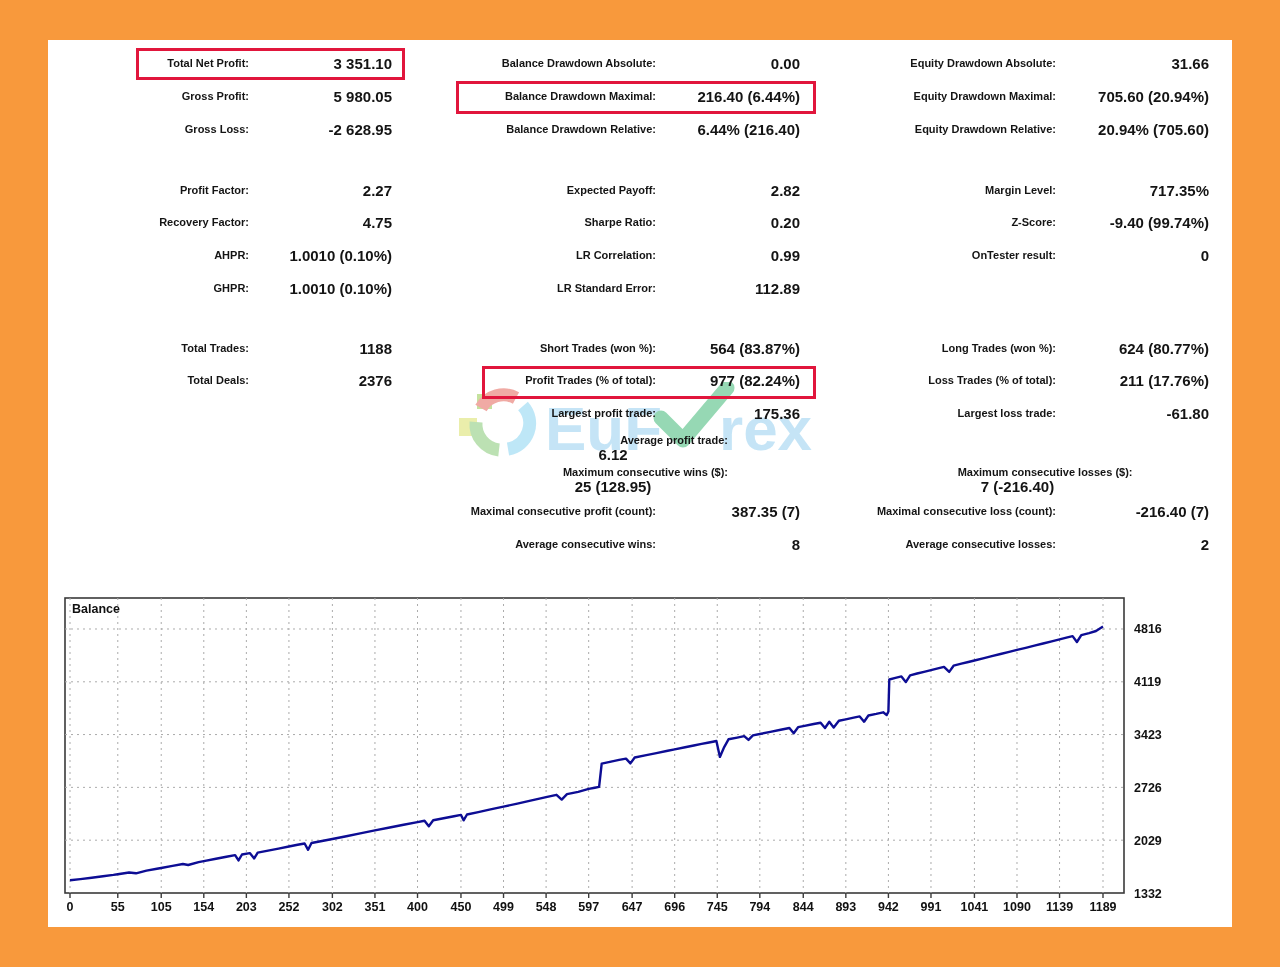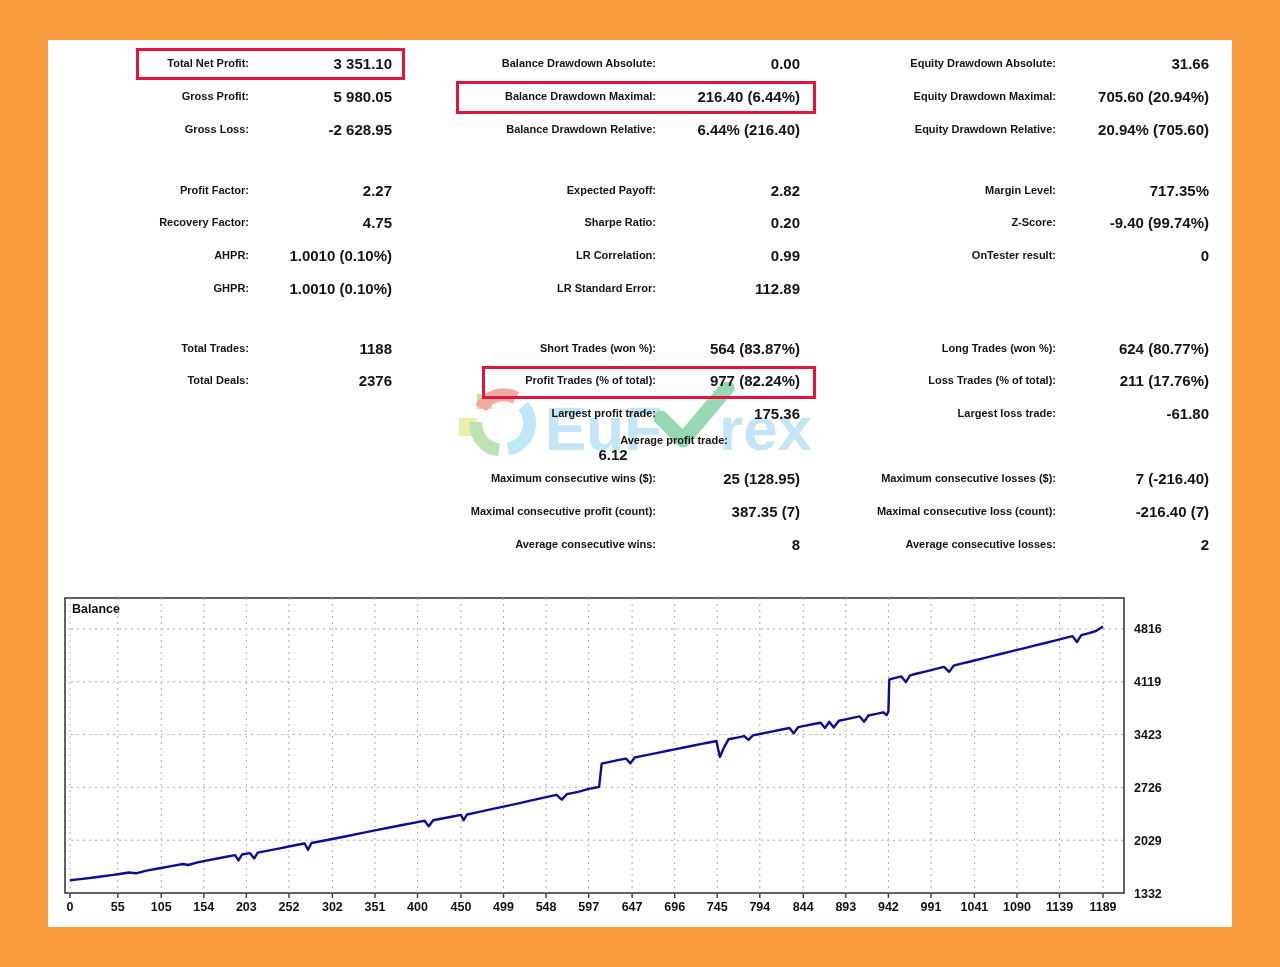--- a/index.html
+++ b/index.html
@@ -16,21 +16,21 @@
   
   .row{position:absolute;display:flex;height:24px;align-items:center;z-index:2;}
   .lbl{font-size:11px;font-weight:700;text-align:right;white-space:nowrap;}
   .val{font-size:15px;font-weight:700;text-align:right;flex:1;white-space:nowrap;padding-left:8px;}
   .g1{left:40px;width:304px;}  .g1 .lbl{width:161px;}
   .g2{left:370px;width:382px;} .g2 .lbl{width:238px;}
   .g3{left:770px;width:391px;} .g3 .lbl{width:238px;}
   .r1{top:11px;}  .r2{top:44px;}  .r3{top:77px;}
   .r5{top:138px;} .r6{top:170px;} .r7{top:203px;gap:31px;} .r8{top:236px;}
   .r10{top:296px;}.r11{top:328px;}.r12{top:361px;}.r13{top:394px;flex-direction:column;}
-  .r14{top:426px;}.r15{top:459px;}.r16{top:492px;}
+  .r14{top:426px;flex-direction:column;}.r15{top:459px;}.r16{top:492px;}
   .hlbox{position:absolute;border:3px solid #E1163C;background:transparent;z-index:3;}
   #box-net-profit{left:88px;top:8px;width:263px;height:26px;}
   #box-bdd-maximal{left:408px;top:41px;width:354px;height:27px;}
   #box-profit-trades{left:434px;top:326px;width:328px;height:27px;}
   .watermark{position:absolute;left:405px;top:342px;width:420px;height:82px;opacity:.5;z-index:1;pointer-events:none;}
   .chartwrap{position:absolute;left:0;top:550px;width:1184px;height:337px;z-index:2;}
   svg text{font-family:"Liberation Sans", sans-serif;}
 </style>
 </head>
 <body>

